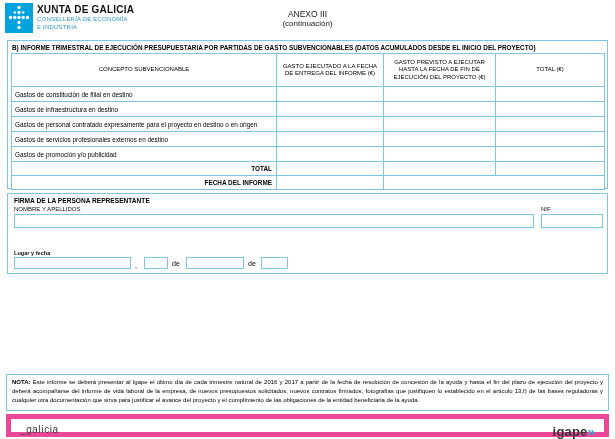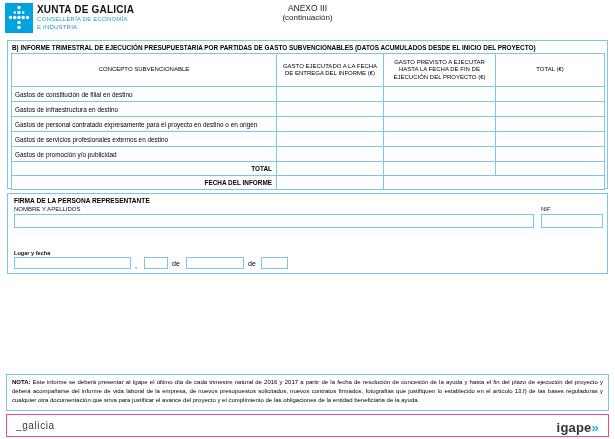--- a/index.html
+++ b/index.html
@@ -8,21 +8,21 @@
   .page {
     position:relative; width:615px; height:439px; background:#ffffff;
     margin:0 auto; overflow:hidden; color:#000;
   }
 
   
   .logo-box { position:absolute; left:5px; top:3px; width:28px; height:30px; }
   .brand-text { position:absolute; left:37px; top:4px; }
   .org-name { font-size:10px; font-weight:bold; letter-spacing:.2px; color:#111; line-height:11px;}
   .dept { font-size:6px; color:#2d96bc; line-height:7px; letter-spacing:.2px; margin-top:1px;}
-  .annex { position:absolute; left:0; right:0; top:3px; text-align:center; }
+  .annex { position:absolute; left:0; right:0; top:9px; text-align:center; }
   .annex-title { font-size:8.5px; line-height:10px; color:#222; }
   .annex-sub { font-size:8px; line-height:9px; color:#222; }
 
   
   .table-box { position:absolute; left:7px; top:40px; width:601px; height:149px;
     border:1px solid #7cc7e8; }
   .section-title { position:absolute; left:4px; top:3px; font-size:6.4px; font-weight:bold;
     line-height:7px; white-space:nowrap; }
   table.budget { position:absolute; left:3px; top:12px; width:593px;
     border-collapse:collapse; table-layout:fixed; }
@@ -45,21 +45,21 @@
     padding:0 2px; outline:none; font-family:"Liberation Sans",sans-serif; }
   .sep { position:absolute; font-size:7px; }
 
   
   .nota-box { position:absolute; left:6px; top:374px; width:603px; height:37px;
     border:1px solid #7cc7e8; padding:3px 5px; font-size:6px; line-height:9px; text-align:justify;}
   .nota-box b { font-weight:bold; }
 
   
   .footer-box { position:absolute; left:6px; top:414px; width:603px; height:23px;
-    border:1px solid #ec4899; }
+    border:5px solid #ec4899; }
   .galicia-logo { position:absolute; left:9px; top:5px; font-size:10px; color:#3a3a3a;
     letter-spacing:.6px; }
   .igape-logo { position:absolute; right:9px; top:5px; font-size:13px; color:#333;
     letter-spacing:.2px; font-weight:bold; }
   .igape-logo .chev { color:#29abe2; font-weight:bold; }
 </style>
 </head>
 <body>
 
 <div class="page">

